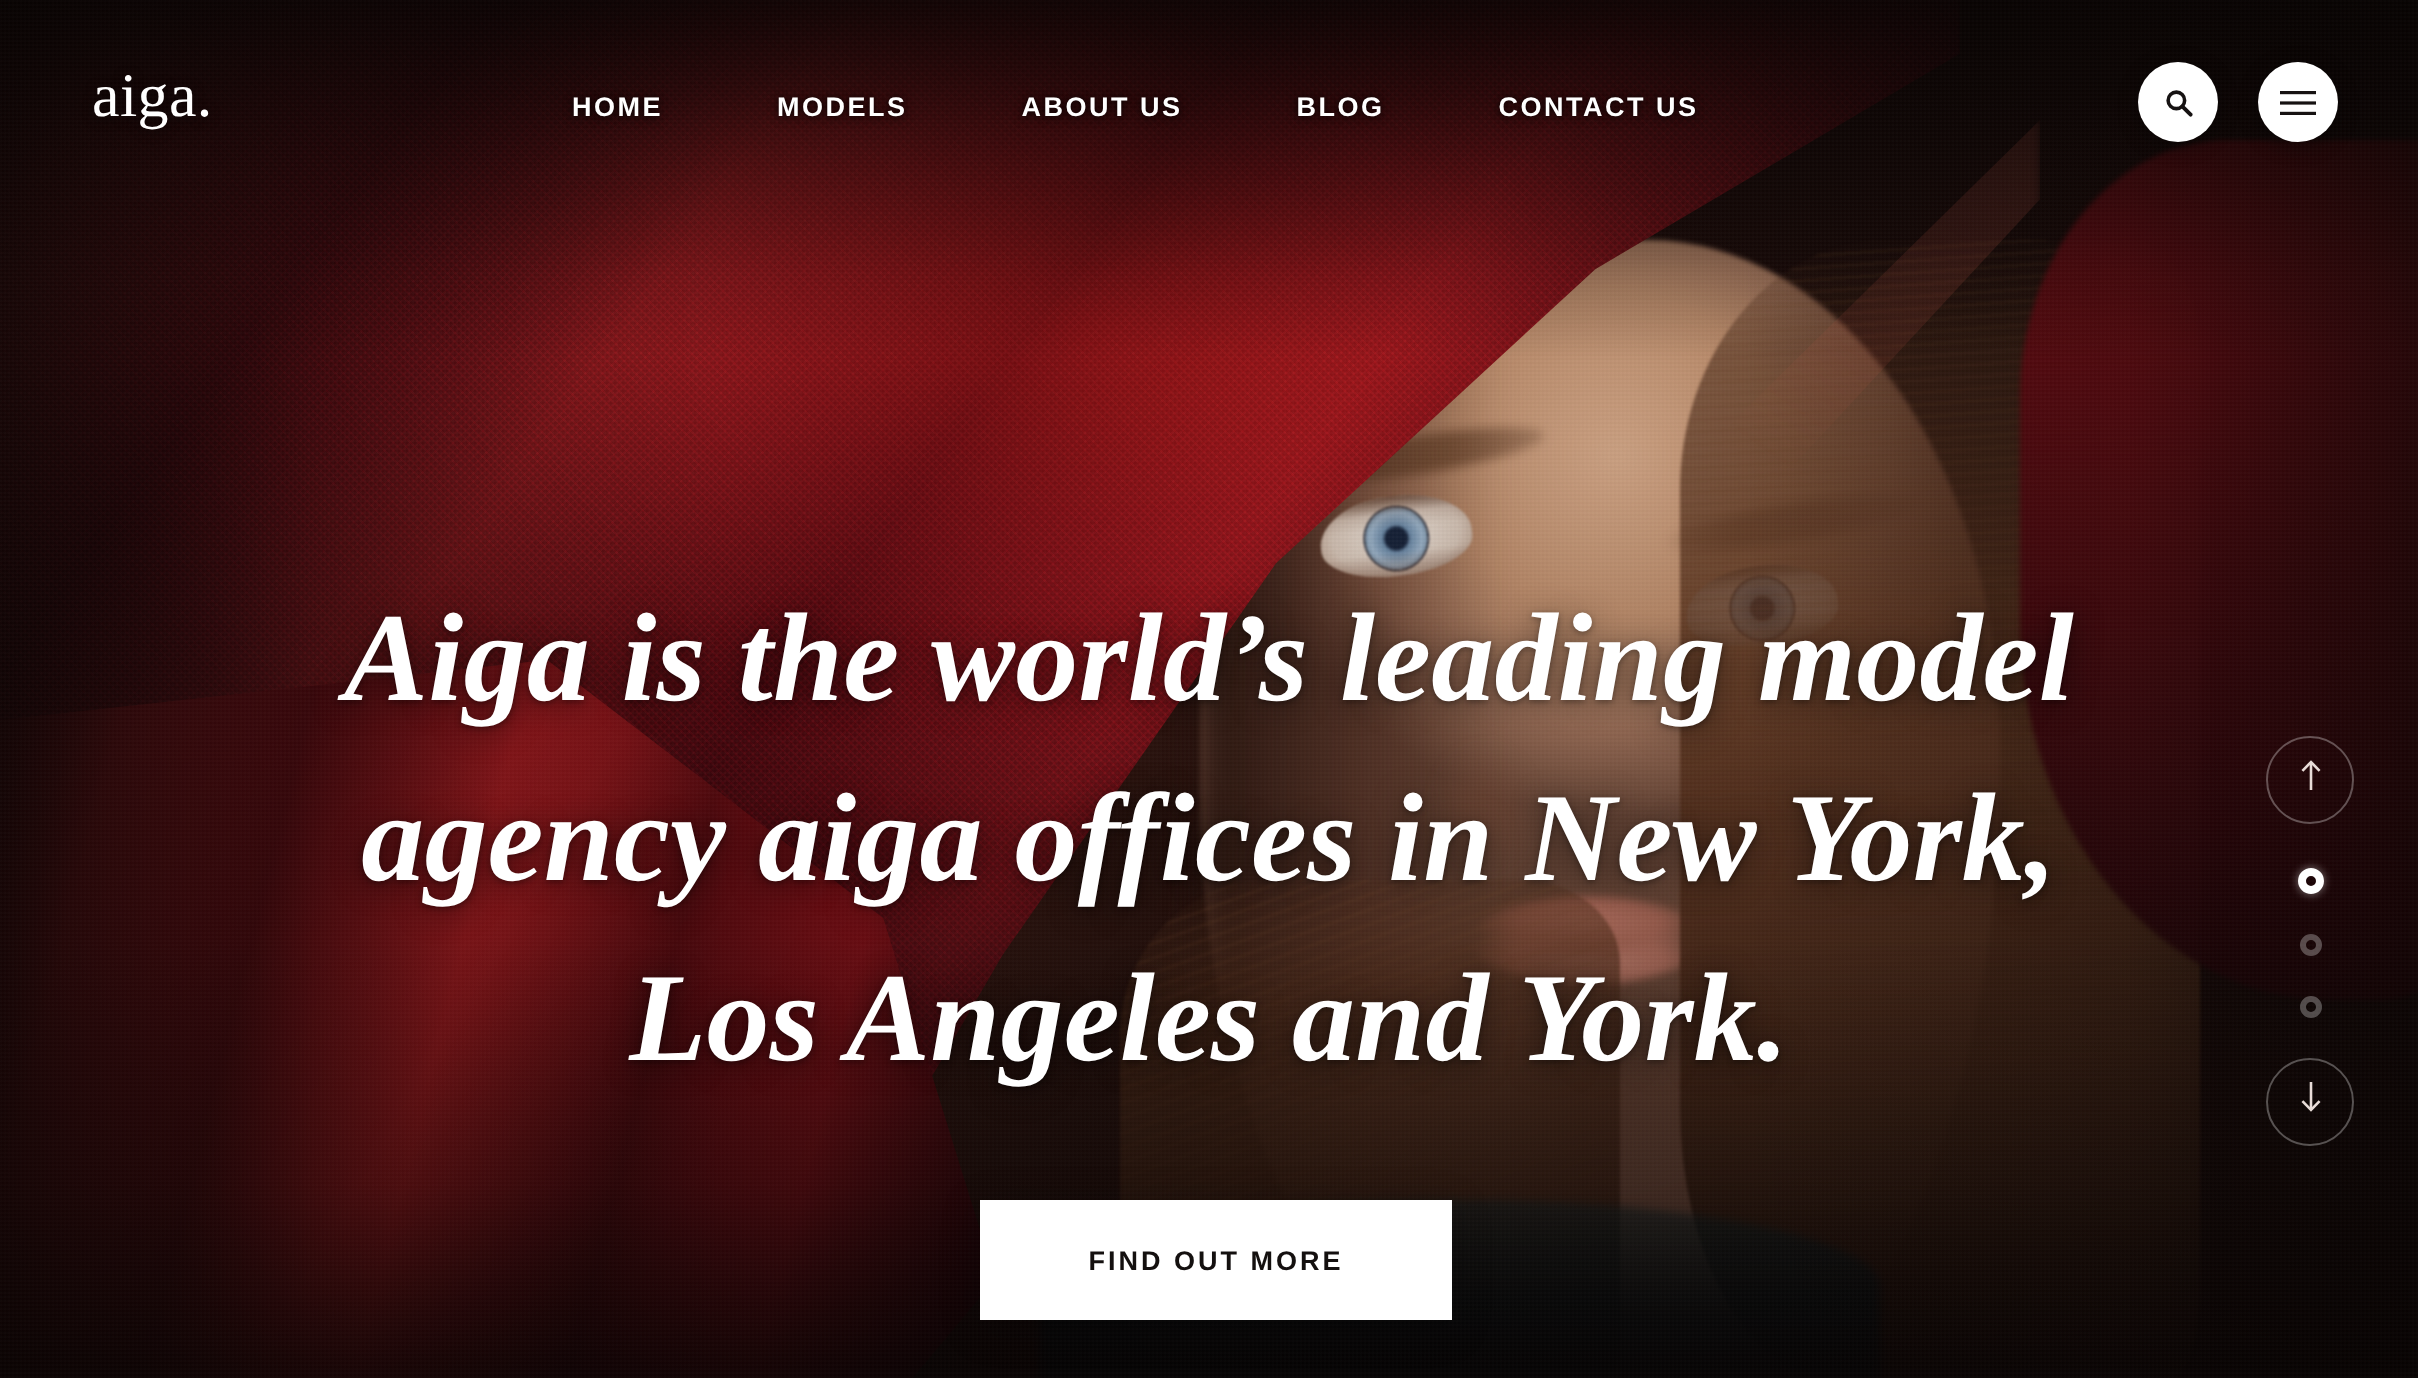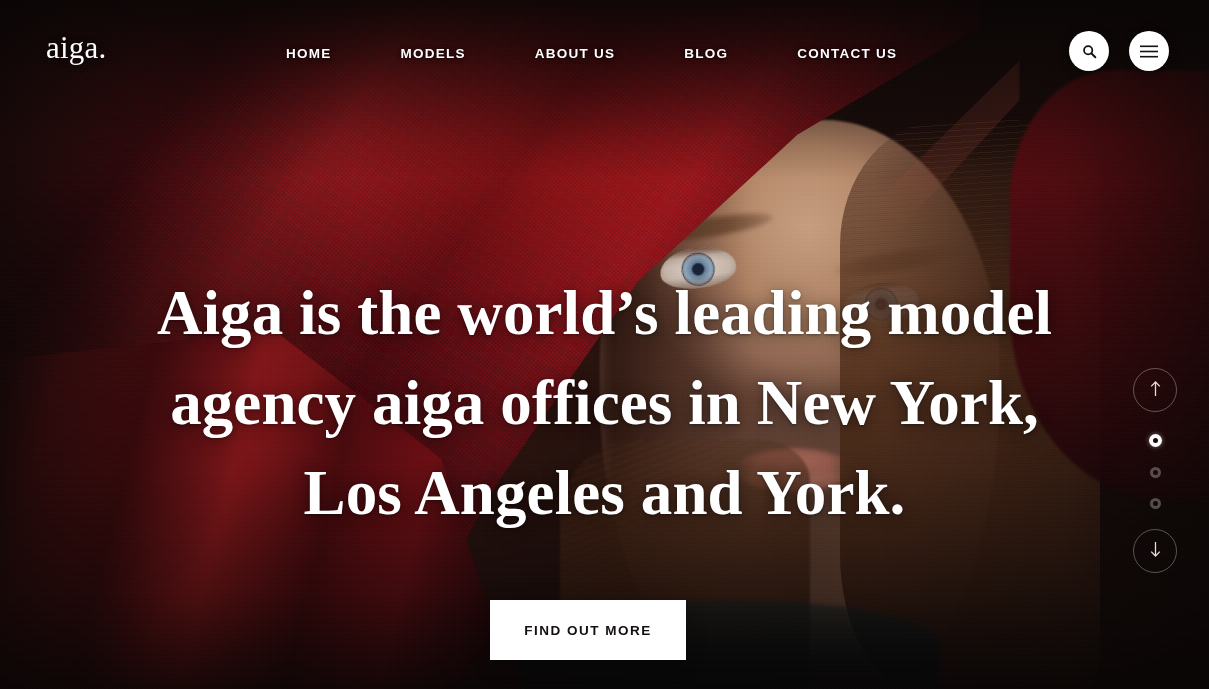--- a/index.html
+++ b/index.html
@@ -231,21 +231,21 @@
   .logo {
     position:absolute; left:46px; top:32px;
     font-family:"Liberation Serif", serif;
     font-size:31px; line-height:1;
     color:#ffffff; letter-spacing:.2px;
     text-shadow:0 1px 6px rgba(0,0,0,.55);
     cursor:pointer;
   }
   .nav {
     position:absolute; left:286px; top:40px;
-    display:flex; align-items:flex-end; gap:16px;
+    display:flex; align-items:flex-end; gap:4px;
   }
   .nav-item {
     color:#ffffff;
     font-size:13.5px;
     font-weight:bold;
     letter-spacing:1.25px;
     text-transform:uppercase;
     text-decoration:none;
     white-space:nowrap;
     padding:6px 0;
@@ -268,34 +268,35 @@
   .icon-btn.menu   { left:1129px; }
   .icon-btn svg { display:block; }
 
   
   .hero {
     position:absolute; left:0; top:0; width:1209px; height:689px;
     z-index:30;
     pointer-events:none;
   }
   .headline {
-    position:absolute; left:0; top:268px; width:1209px;
+    position:absolute; left:0; top:284px; width:1209px;
     text-align:center;
     font-family:"Liberation Serif", serif;
     font-size:63px;
     line-height:90px;
     color:#ffffff;
     letter-spacing:.1px;
     text-shadow:0 2px 16px rgba(0,0,0,.45), 0 1px 3px rgba(0,0,0,.35);
+    font-style:italic;
   }
   .headline .line { display:block; white-space:nowrap; }
 
   .cta {
     position:absolute; left:490px; top:600px;
-    width:196px; height:60px;
+    width:236px; height:60px;
     background:#ffffff;
     display:flex; align-items:center; justify-content:center;
     color:#14100f;
     font-size:13.5px; font-weight:bold;
     letter-spacing:1.5px;
     text-transform:uppercase;
     text-decoration:none;
     cursor:pointer;
     pointer-events:auto;
     box-shadow:0 4px 18px rgba(0,0,0,.28);

